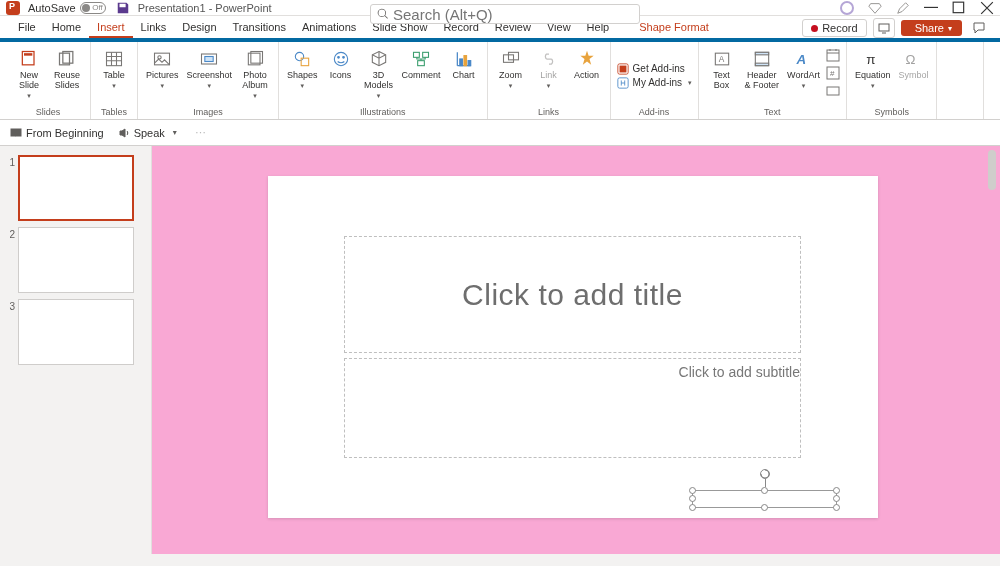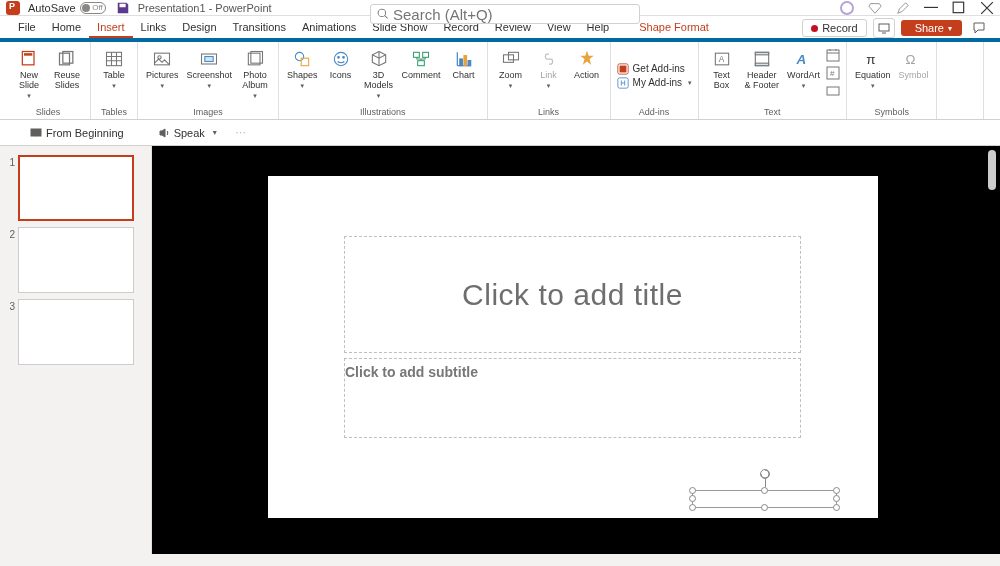--- a/index.html
+++ b/index.html
@@ -45,39 +45,39 @@
   .rb-btn .ic svg{width:20px;height:20px;}
   .rb-btn .lbl{font-size:9px;text-align:center;line-height:1.1;white-space:pre;}
   .rb-btn .drop{font-size:7px;color:#605e5c;}
   .rb-btn.off .lbl,.rb-btn.off .ic{opacity:.45;}
   .addins-col{display:flex;flex-direction:column;gap:2px;justify-content:center;}
   .addins-row{display:flex;align-items:center;gap:4px;font-size:10px;white-space:nowrap;}
   .addins-row svg{width:12px;height:12px;}
 
   
   .secondary{height:26px;background:#fff;border-bottom:1px solid #d2d0ce;display:flex;align-items:center;padding:0 10px;gap:14px;}
-  .sec-btn{display:flex;align-items:center;gap:4px;font-size:11px;color:#323130;margin-left:20px;}
+  .sec-btn{display:flex;align-items:center;gap:4px;font-size:11px;color:#323130;}
   .sec-btn svg{width:12px;height:12px;fill:#605e5c;}
 
   
   .work{display:flex;height:408px;}
   .thumb-pane{width:152px;background:#f3f2f1;padding-top:6px;overflow:hidden;border-right:1px solid #e1dfdd;}
   .thumb-row{display:flex;align-items:flex-start;padding:3px 6px;}
   .thumb-num{width:12px;font-size:10px;color:#605e5c;text-align:right;padding-right:3px;padding-top:2px;}
   .thumb{width:116px;height:66px;background:#fff;border:1px solid #cfcdcb;}
   .thumb.sel{border:2px solid #c43e1c;}
 
-  .canvas-pane{flex:1;background:#000000;position:relative;overflow:hidden;}
+  .canvas-pane{flex:1;background:#f9a8d4;position:relative;overflow:hidden;}
   .scrollbar{position:absolute;right:2px;top:0;width:14px;height:100%;}
   .scroll-thumb{position:absolute;right:2px;top:4px;width:8px;height:40px;background:#cfcdcb;border-radius:4px;}
 
   .slide{position:absolute;left:116px;top:30px;width:610px;height:342px;background:#fff;box-shadow:0 1px 3px rgba(0,0,0,.15);}
   .ph-title{position:absolute;left:76px;top:60px;width:457px;height:117px;border:1px dashed #bfbfbf;display:flex;align-items:center;justify-content:center;}
   .ph-title span{font-size:30px;color:#6e6e6e;letter-spacing:.5px;}
-  .ph-sub{position:absolute;left:76px;top:182px;width:457px;height:80px;border:1px dashed #bfbfbf;display:flex;align-items:flex-start;justify-content:flex-start;padding-top:5px;font-weight:bold;}
+  .ph-sub{position:absolute;left:76px;top:182px;width:457px;height:100px;border:1px dashed #bfbfbf;display:flex;align-items:flex-start;justify-content:flex-end;padding-top:5px;}
   .ph-sub span{font-size:14px;color:#777;}
 
   
   .shape-sel{position:absolute;left:424px;top:314px;width:145px;height:18px;border:1px solid #999;background:rgba(255,255,255,0);}
   .handle{width:7px;height:7px;background:#fff;border:1px solid #888;border-radius:50%;position:absolute;}
   .h-tl{left:-4px;top:-4px}.h-tm{left:calc(50% - 4px);top:-4px}.h-tr{right:-4px;top:-4px}
   .h-ml{left:-4px;top:calc(50% - 4px)}.h-mr{right:-4px;top:calc(50% - 4px)}
   .h-bl{left:-4px;bottom:-4px}.h-bm{left:calc(50% - 4px);bottom:-4px}.h-br{right:-4px;bottom:-4px}
   .rotate{position:absolute;left:calc(50% - 5px);top:-22px;width:10px;height:10px;border:1px solid #888;border-radius:50%;}
   .rotate::after{content:"";position:absolute;left:4px;top:9px;width:1px;height:8px;background:#888;}

